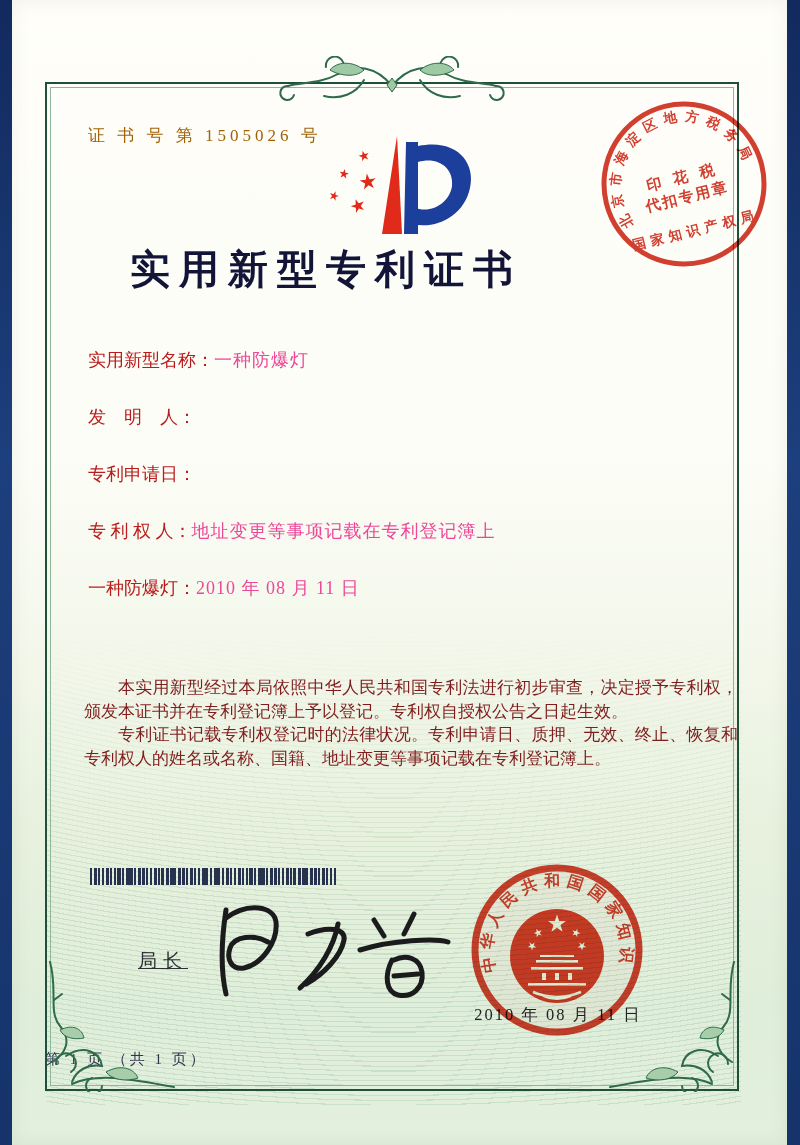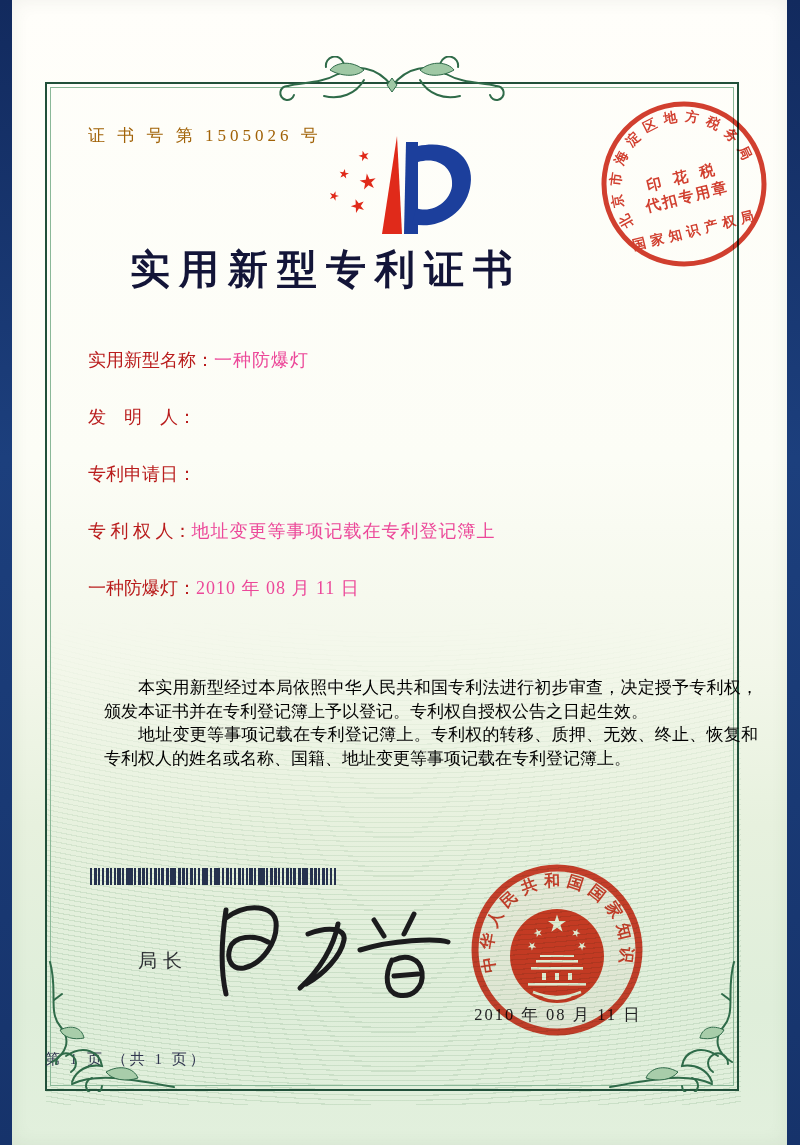--- a/index.html
+++ b/index.html
@@ -35,31 +35,31 @@
     left:88px;top:124px;font-size:17px;color:#a16207;letter-spacing:4px;
   }
   .title{
     left:45px;top:242px;width:562px;text-align:center;
     font-size:40px;font-weight:700;color:#131538;letter-spacing:9px;
   }
   .fields{left:88px;top:346px;width:620px;}
   .field-row{display:flex;font-size:18px;color:#373b52;margin-bottom:29px;line-height:28px;}
   .field-label{white-space:pre;color:#b91c1c;}
   .field-value{color:#ec4899;letter-spacing:1px;}
-  .paras{left:104px;top:676px;width:654px;font-size:17px;line-height:23.5px;
-    color:#000000;text-align:justify;}
+  .paras{left:84px;top:676px;width:654px;font-size:17px;line-height:23.5px;
+    color:#7f1d1d;text-align:justify;}
   .paras p{margin:0;text-indent:2em;}
   .barcode{
     left:90px;top:868px;width:246px;height:17px;
     background-image:
       repeating-linear-gradient(90deg,#26324e 0 2px,rgba(0,0,0,0) 2px 4px),
       repeating-linear-gradient(90deg,rgba(0,0,0,0) 0 5px,#26324e 5px 7px,rgba(0,0,0,0) 7px 11px),
       repeating-linear-gradient(90deg,#26324e 0 1px,rgba(0,0,0,0) 1px 6px);
   }
-  .sig-title{left:138px;top:948px;font-size:19px;color:#2c2f33;letter-spacing:6px;}
+  .sig-title{left:138px;top:948px;font-size:19px;color:#2c2f33;letter-spacing:6px;text-decoration:underline;}
   .seal-date{
     left:458px;top:1004px;width:200px;text-align:center;
     font-size:16.5px;color:#1f2022;letter-spacing:2px;z-index:2;
   }
   .big-seal{left:468px;top:860px;z-index:3;mix-blend-mode:multiply;}
   .tax-stamp{left:596px;top:96px;z-index:3;mix-blend-mode:multiply;}
   .footer{
     left:45px;top:1050px;width:694px;
     font-size:15px;color:#30344f;letter-spacing:3px;
   }
@@ -185,21 +185,21 @@
     <span class="field-value">地址变更等事项记载在专利登记簿上</span>
   </div>
   <div class="field-row">
     <span class="field-label">一种防爆灯：</span>
     <span class="field-value">2010 年 08 月 11 日</span>
   </div>
 </div>
 
 <div class="abs paras">
   <p>本实用新型经过本局依照中华人民共和国专利法进行初步审查，决定授予专利权，颁发本证书并在专利登记簿上予以登记。专利权自授权公告之日起生效。</p>
-  <p>地址变更等事项记载在专利登记簿上。专利权的转移、质押、无效、终止、恢复和专利权人的姓名或名称、国籍、地址变更等事项记载在专利登记簿上。</p>
+  <p>专利证书记载专利权登记时的法律状况。专利申请日、质押、无效、终止、恢复和专利权人的姓名或名称、国籍、地址变更等事项记载在专利登记簿上。</p>
 </div>
 
 <div class="abs barcode"></div>
 
 <div class="abs sig-title">局长</div>
 <svg class="abs sig-svg" width="258" height="118" viewBox="0 0 258 118">
   <title>田力普</title>
   <g stroke="#1b1b1d" stroke-width="5" fill="none" stroke-linecap="round" stroke-linejoin="round">
     <path d="M30,12 C26,38 24,70 30,96"></path>
     <path d="M30,20 C52,4 78,8 80,24 C82,44 66,66 48,70 C36,72 30,62 34,50 C38,38 58,36 72,44"></path>

